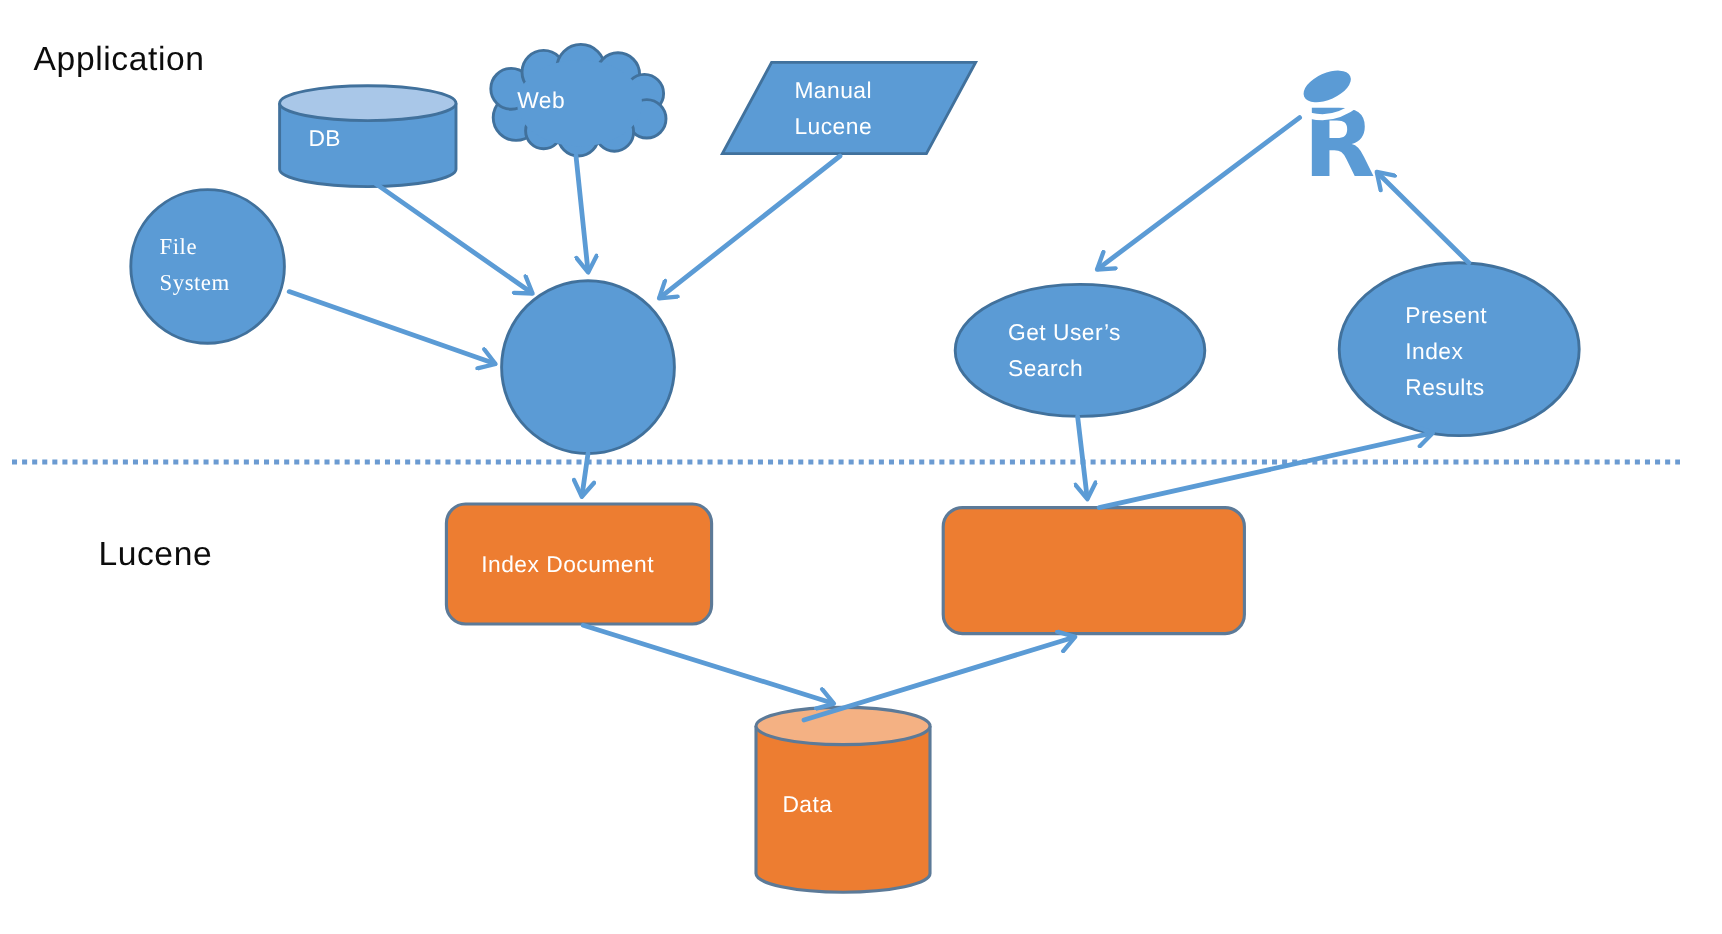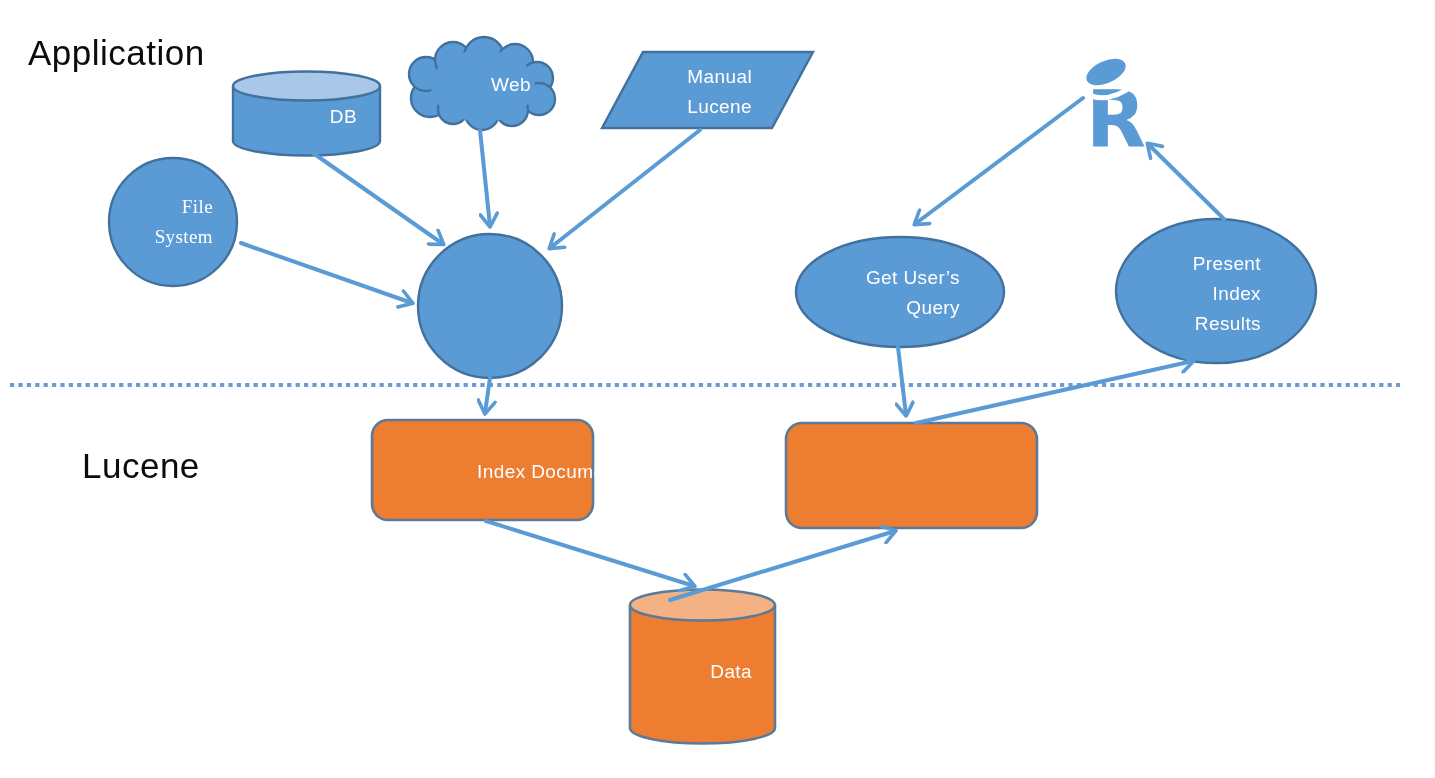--- a/index.html
+++ b/index.html
@@ -7,31 +7,31 @@
     position:relative;
     width:1435px;height:778px;
     background:#ffffff;
     overflow:hidden;
     font-family:"Liberation Sans", sans-serif;
   }
   #diagram-svg{position:absolute;left:0;top:0;}
   .section-title{
     position:absolute;
     color:#0c0c0c;
-    font-size:35px;
+    font-size:28px;
     letter-spacing:0.5px;
     white-space:nowrap;
   }
   .node-label{
     position:absolute;
     color:#ffffff;
     font-size:19px;
     line-height:30px;
     letter-spacing:0.4px;
-    text-align:right;
+    text-align:left;
   }
 </style>
 </head>
 <body>
 
 <div id="stage">
 
   <svg id="diagram-svg" width="1435" height="778" viewBox="0 0 1435 778">
     <defs>
       <marker id="arrowV" viewBox="-16 -10 20 20" refX="-1" refY="0" markerWidth="20" markerHeight="20" orient="auto" markerUnits="userSpaceOnUse">
@@ -100,17 +100,17 @@
     </g>
   </svg>
 
   <div class="section-title" style="left:28px;top:33px;">Application</div>
   <div class="section-title" style="left:42px;top:446px;margin-left:40px;">Lucene</div>
 
   <div class="node-label" style="left:257px;top:102px;width:100px;">DB</div>
   <div class="node-label" style="left:431px;top:70px;width:100px;">Web</div>
   <div class="node-label" style="left:662px;top:62px;width:90px;">Manual Lucene</div>
   <div class="node-label" style="left:133px;top:192px;width:80px;font-family:Liberation Serif, serif;">File System</div>
-  <div class="node-label" style="left:840px;top:263px;width:120px;">Get User’s Query</div>
+  <div class="node-label" style="left:840px;top:263px;width:120px;">Get User’s Search</div>
   <div class="node-label" style="left:1171px;top:249px;width:90px;">Present Index Results</div>
   <div class="node-label" style="left:373px;top:457px;width:220px;margin-left:28px;">Index Document</div>
   <div class="node-label" style="left:652px;top:657px;width:100px;">Data</div>
 </div>
 
 </body></html>

